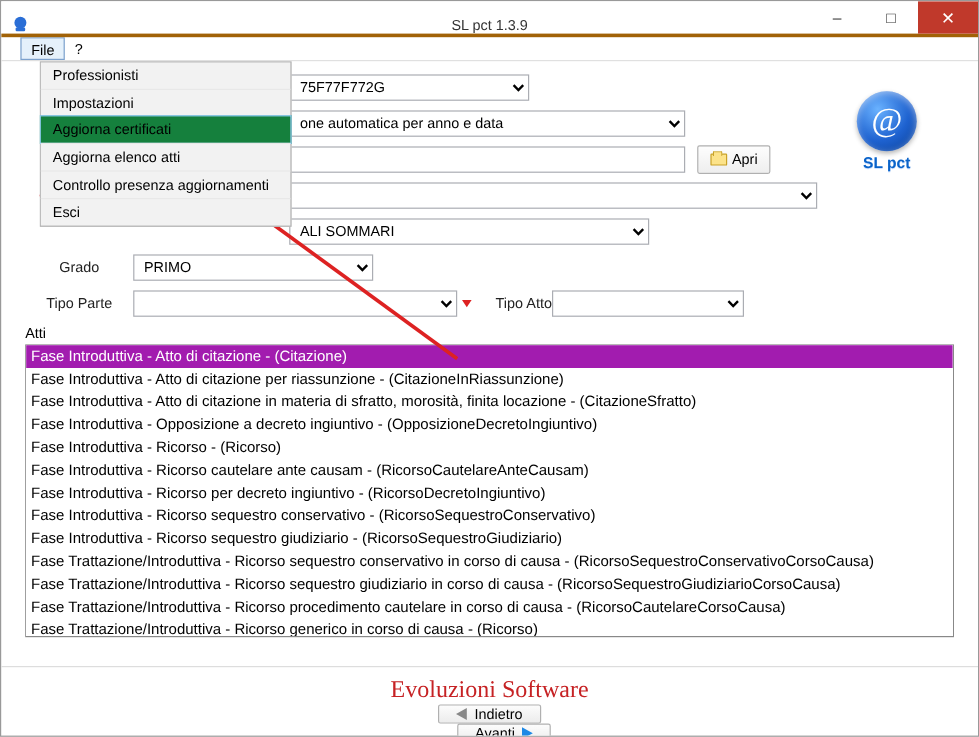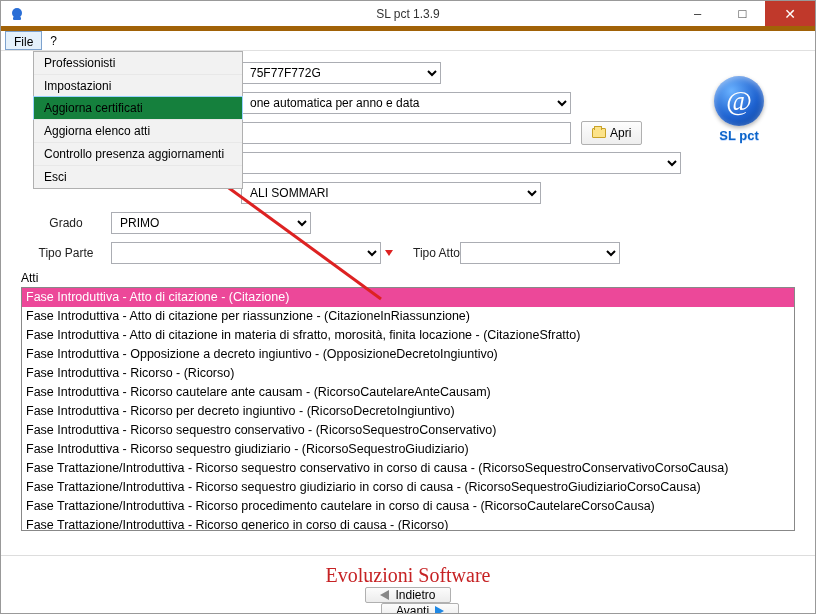--- a/index.html
+++ b/index.html
@@ -11,22 +11,22 @@
     width: 816px;
     height: 614px;
     border: 1px solid #999;
     position: relative;
     overflow: hidden;
   }
   .titlebar {
     height: 30px;
     background: #fff;
     display: flex;
-    align-items: center;
-    border-bottom: 5px solid #a16207;
+    align-items: flex-end;
+    border-bottom: 3px solid #a16207;
     position: relative;
   }
   .titlebar .app-icon {
     width: 16px; height: 16px;
     margin: 0 8px;
   }
   .titlebar .title {
     position: absolute;
     left: 0; right: 0;
     text-align: center;
@@ -50,21 +50,21 @@
   .win-btn.close {
     background: #c0392b;
     color: #fff;
     width: 50px;
     font-size: 14px;
   }
   .menubar {
     height: 20px;
     display: flex;
     align-items: stretch;
-    padding: 0 4px;
+    padding: 0 16px;
     border-bottom: 1px solid #e0e0e0;
   }
   .menubar .menu-item {
     padding: 2px 8px;
     line-height: 16px;
     cursor: default;
   }
   .menubar .menu-item.open {
     border: 1px solid #7da2ce;
     background: #e5f1fb;
@@ -165,21 +165,21 @@
     overflow-y: scroll;
     background: #fff;
   }
   .listbox .row {
     padding: 1px 4px;
     white-space: nowrap;
     font-size: 12.5px;
     line-height: 17px;
   }
   .listbox .row.selected {
-    background: #ec4899;
+    background: #a21caf;
     color: #fff;
   }
   .footer {
     position: absolute;
     bottom: 8px;
     left: 0; right: 0;
     padding: 8px 20px 0 20px;
     border-top: 1px solid #ddd;
     display: flex;
     align-items: center;

